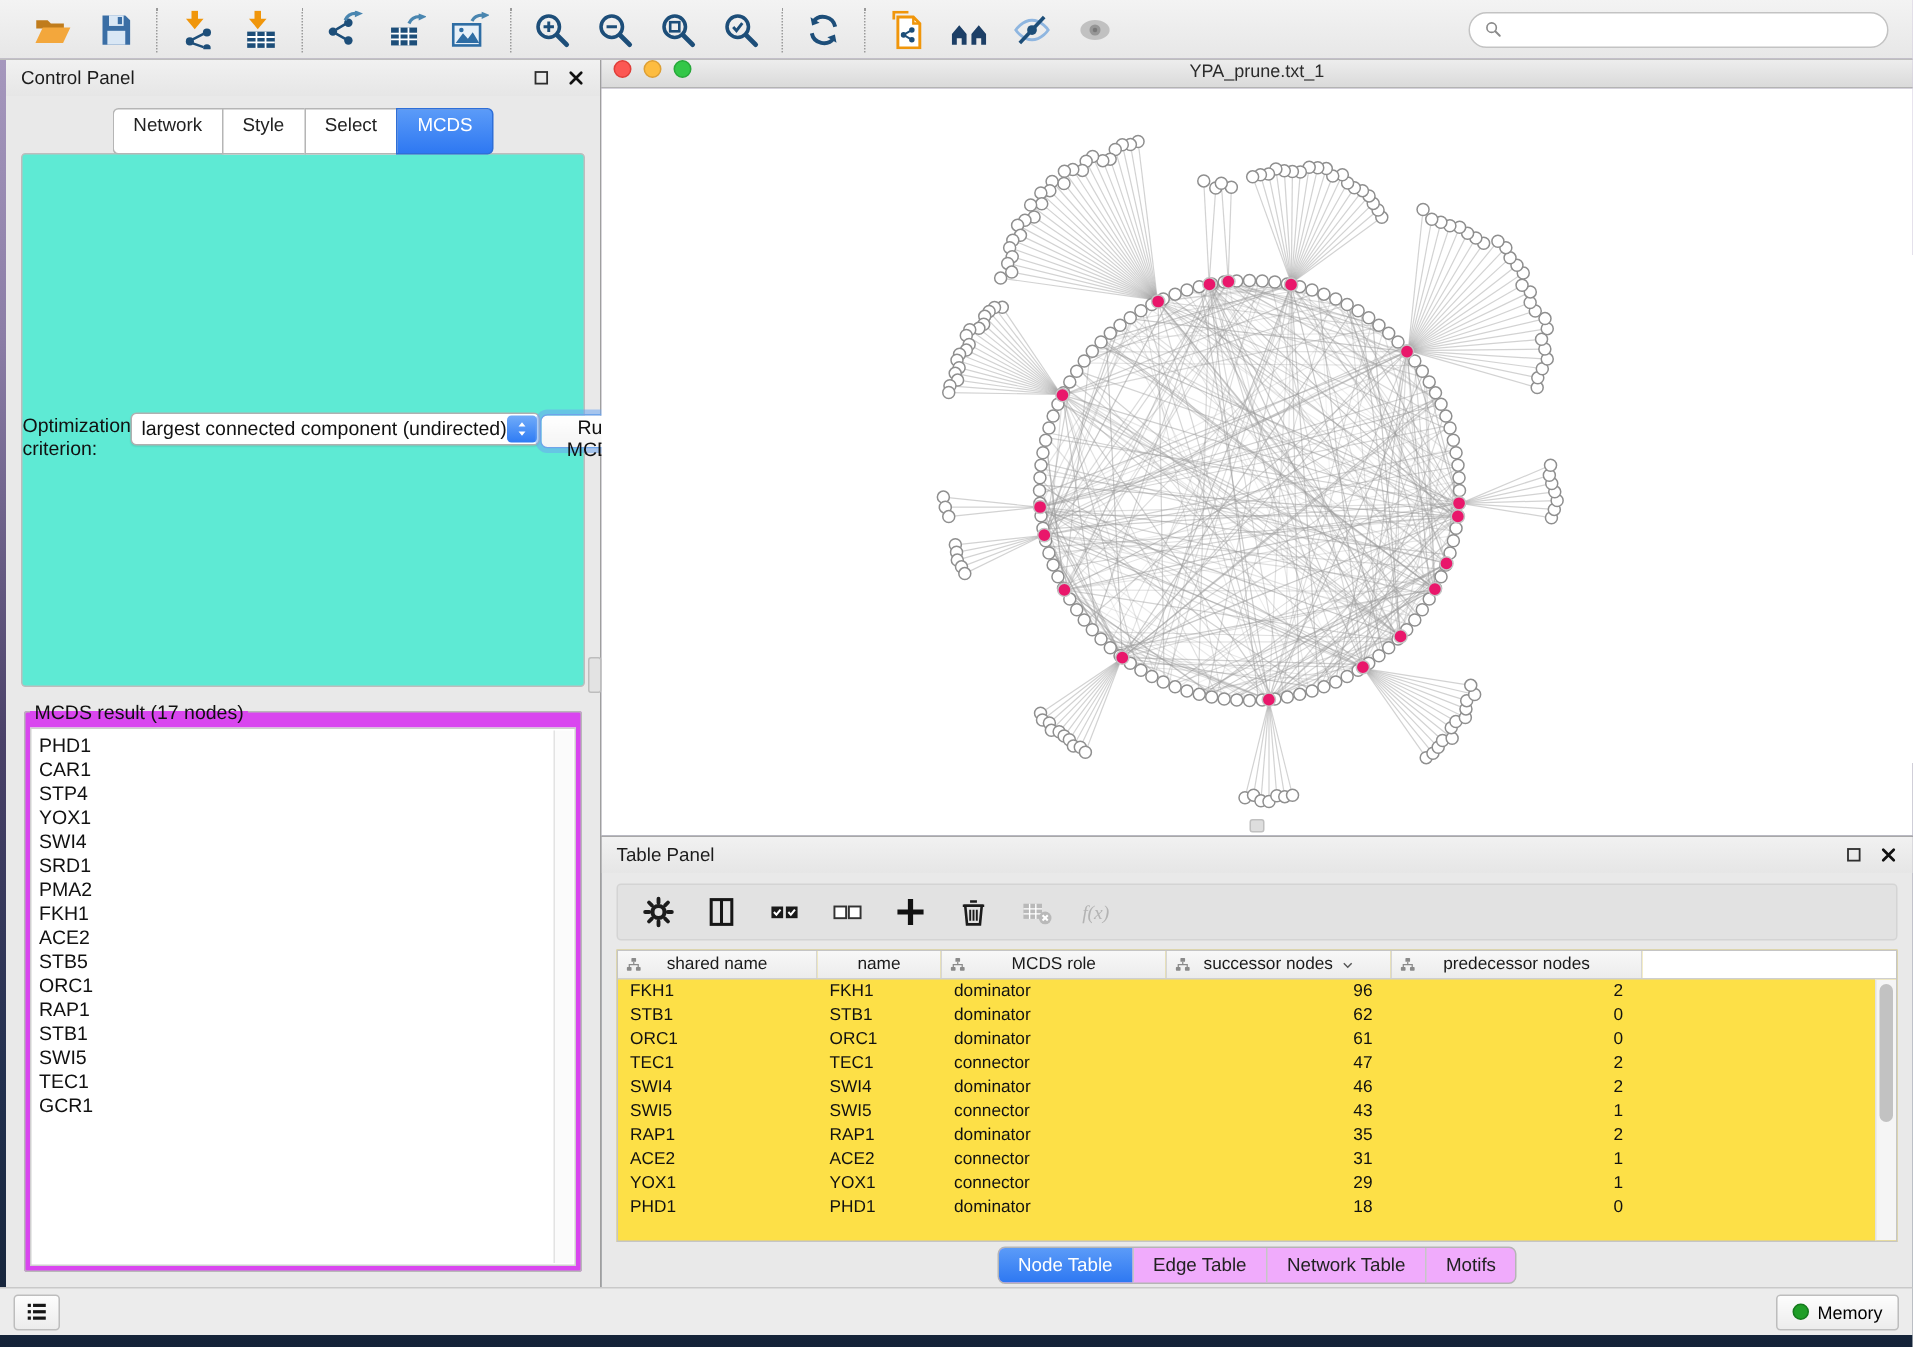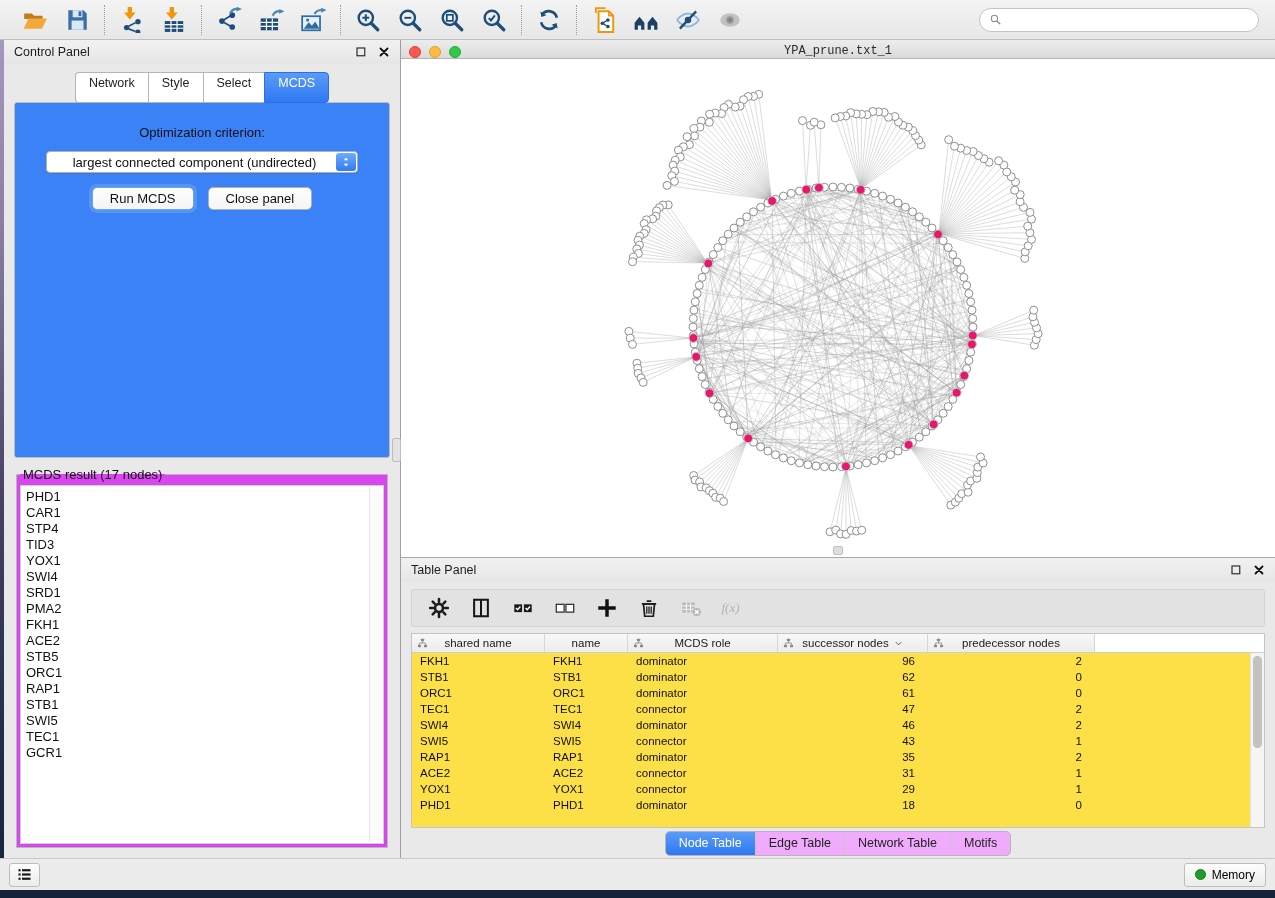--- a/index.html
+++ b/index.html
@@ -38,22 +38,22 @@
   .panel-controls { margin-left:auto; display:flex; gap:11px; align-items:center; }
   .panel-controls svg { width:12px; height:12px; cursor:pointer; }
 
   .cp-tabs { display:flex; justify-content:center; margin-top:8px; position:relative; z-index:2; }
   .cp-tab { padding:3px 13px 12px; background:#fff; border:1px solid #b5b5b5; border-right:none;
             font-size:12.5px; cursor:pointer; color:#222; }
   .cp-tab:first-child { border-radius:4px 0 0 4px; }
   .cp-tab:last-child { border-right:1px solid #b5b5b5; border-radius:0 4px 4px 0; }
   .cp-tab.selected { background:linear-gradient(#5b9bf8,#2e78f2); border-color:#2e6fd8; color:#fff; }
 
-  .cp-content { margin:-1px 10px 0; border:1px solid #bdbdbd; border-radius:3px; background:#3b82f6;
-                height:356px; flex:none; display:flex; flex-direction:column; align-items:center; }
+  .cp-content { margin:-1px 10px 0; border:1px solid #bdbdbd; border-radius:3px; background:#5eead4;
+                height:356px; flex:none; display:flex; flex-direction:row; align-items:center; }
   .opt-label { margin-top:22px; font-size:13px; color:#111; }
   .popup { margin-top:11px; width:312px; height:22px; background:#fff; border:1px solid #b0b0b0; border-radius:4px;
            display:flex; align-items:center; cursor:pointer; box-shadow:0 1px 1px rgba(0,0,0,.08); }
   .popup-text { flex:1; text-align:center; font-size:13px; padding-left:6px; white-space:nowrap; }
   .popup-cap { width:20px; height:18px; margin:1px 1px 1px 0; border-radius:3px;
                background:linear-gradient(#71acf9,#2e7bf4); display:flex; align-items:center; justify-content:center; }
   .popup-cap svg { width:12px; height:14px; }
   .btn-row { margin-top:14px; display:flex; gap:14px; }
   .btn { height:23px; padding:0 17px; background:linear-gradient(#ffffff,#f4f4f4); border:1px solid #b0b0b0;
          border-radius:5px; font-size:13px; cursor:pointer; color:#111; }
@@ -66,22 +66,22 @@
                  padding:3px 5px; font-size:13px; line-height:16px; }
   .result-item { height:16px; cursor:default; }
   .result-scroll { position:absolute; top:1px; right:1px; bottom:1px; width:13px; background:#fbfbfb; border-left:1px solid #e3e3e3; }
   .v-grip { position:absolute; right:-1px; top:398px; width:9px; height:24px; background:#e3e3e3;
             border:1px solid #bdbdbd; border-radius:2px; z-index:5; cursor:col-resize; }
 
   
   .right-col { flex:1; display:flex; flex-direction:column; min-width:0; }
 
   .net-window { height:518px; flex:none; display:flex; flex-direction:column; border-bottom:1px solid #a8a8a8; }
-  .net-titlebar { height:19px; flex:none; position:relative; display:flex; align-items:flex-end; padding:0 8px;
-                  background:linear-gradient(#ededed,#dadada); border-bottom:1px solid #b3b3b3;font-family:Liberation Mono, monospace; }
+  .net-titlebar { height:19px; flex:none; position:relative; display:flex; align-items:flex-start; padding:0 8px;
+                  background:linear-gradient(#ededed,#dadada); border-bottom:1px solid #b3b3b3; }
   .traffic { display:flex; gap:8px; z-index:2; }
   .light { width:12px; height:12px; border-radius:50%; cursor:pointer; }
   .light.red { background:#fc5753; border:1px solid #df3e39; }
   .light.yellow { background:#fdbc40; border:1px solid #dd9f34; }
   .light.green { background:#33c748; border:1px solid #27a83a; }
   .net-title { position:absolute; left:0; right:0; text-align:center; font-size:12px; color:#2b2b2b; }
   .net-body { flex:1; background:#fff; position:relative; min-height:0; }
   .net-body svg.graph { position:absolute; inset:0; }
   .h-grip { position:absolute; bottom:2px; left:calc(50% - 5px); width:10px; height:9px;
             background:#dedede; border:1px solid #c0c0c0; border-radius:2px; cursor:row-resize; }
@@ -453,21 +453,20 @@
         </div>
       </div>
 
       <fieldset class="result-group">
         <legend>MCDS result (17 nodes)</legend>
         <div class="result-list">
           <div>
               <div class="result-item">PHD1</div>
               <div class="result-item">CAR1</div>
               <div class="result-item">STP4</div>
-              <div class="result-item">TID3</div>
               <div class="result-item">YOX1</div>
               <div class="result-item">SWI4</div>
               <div class="result-item">SRD1</div>
               <div class="result-item">PMA2</div>
               <div class="result-item">FKH1</div>
               <div class="result-item">ACE2</div>
               <div class="result-item">STB5</div>
               <div class="result-item">ORC1</div>
               <div class="result-item">RAP1</div>
               <div class="result-item">STB1</div>

